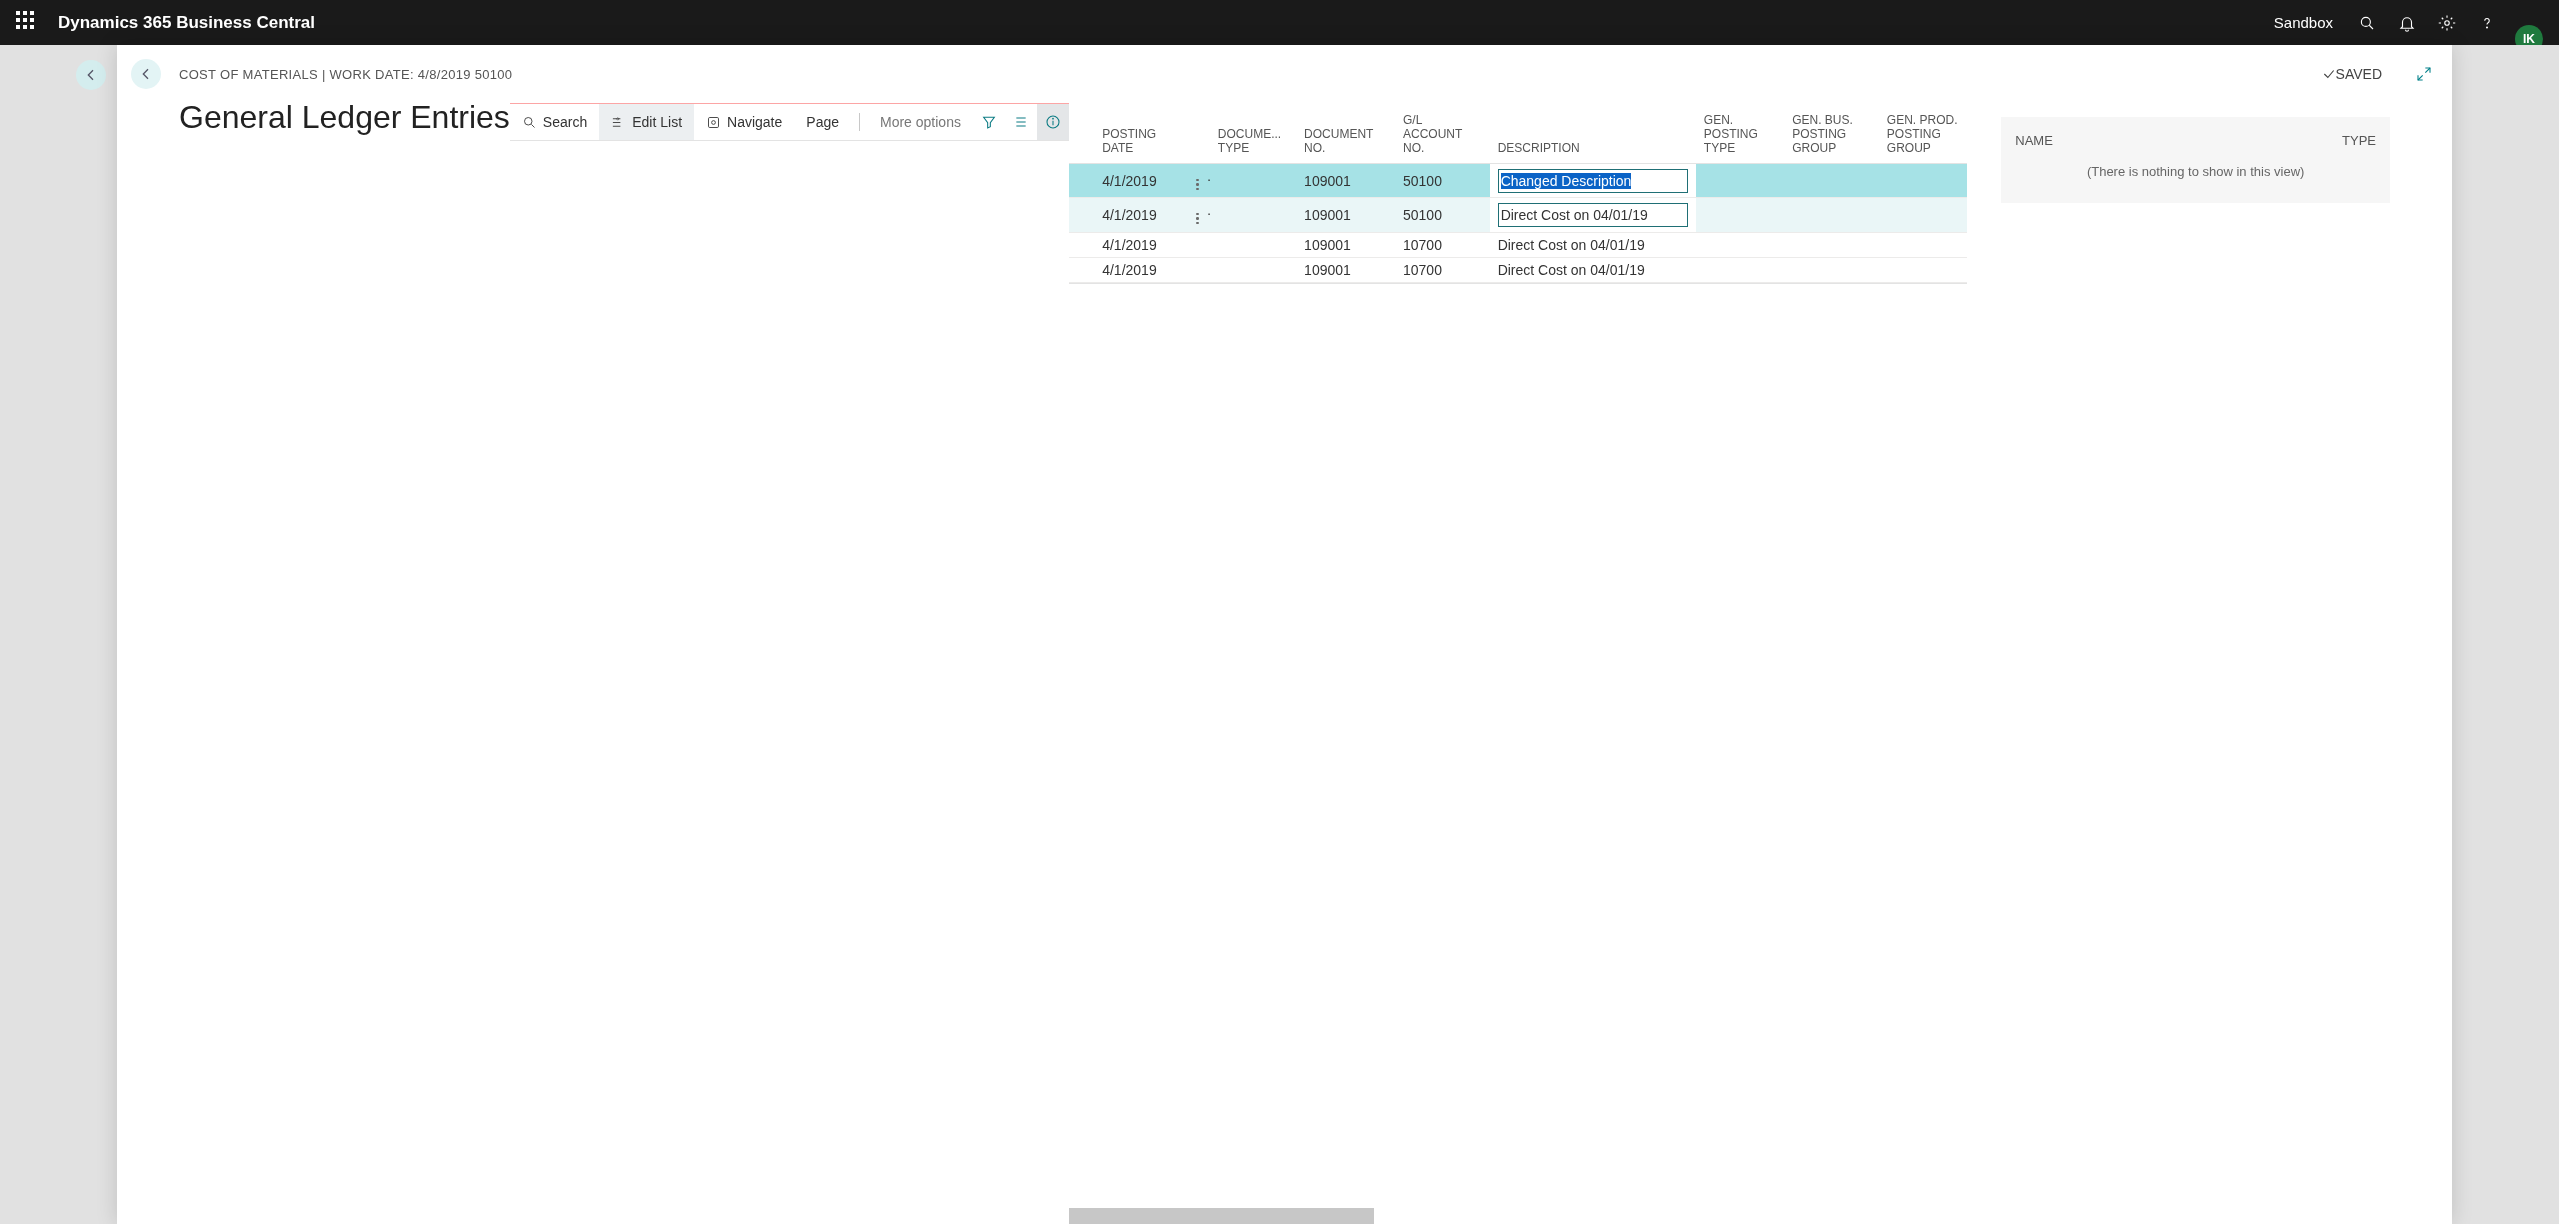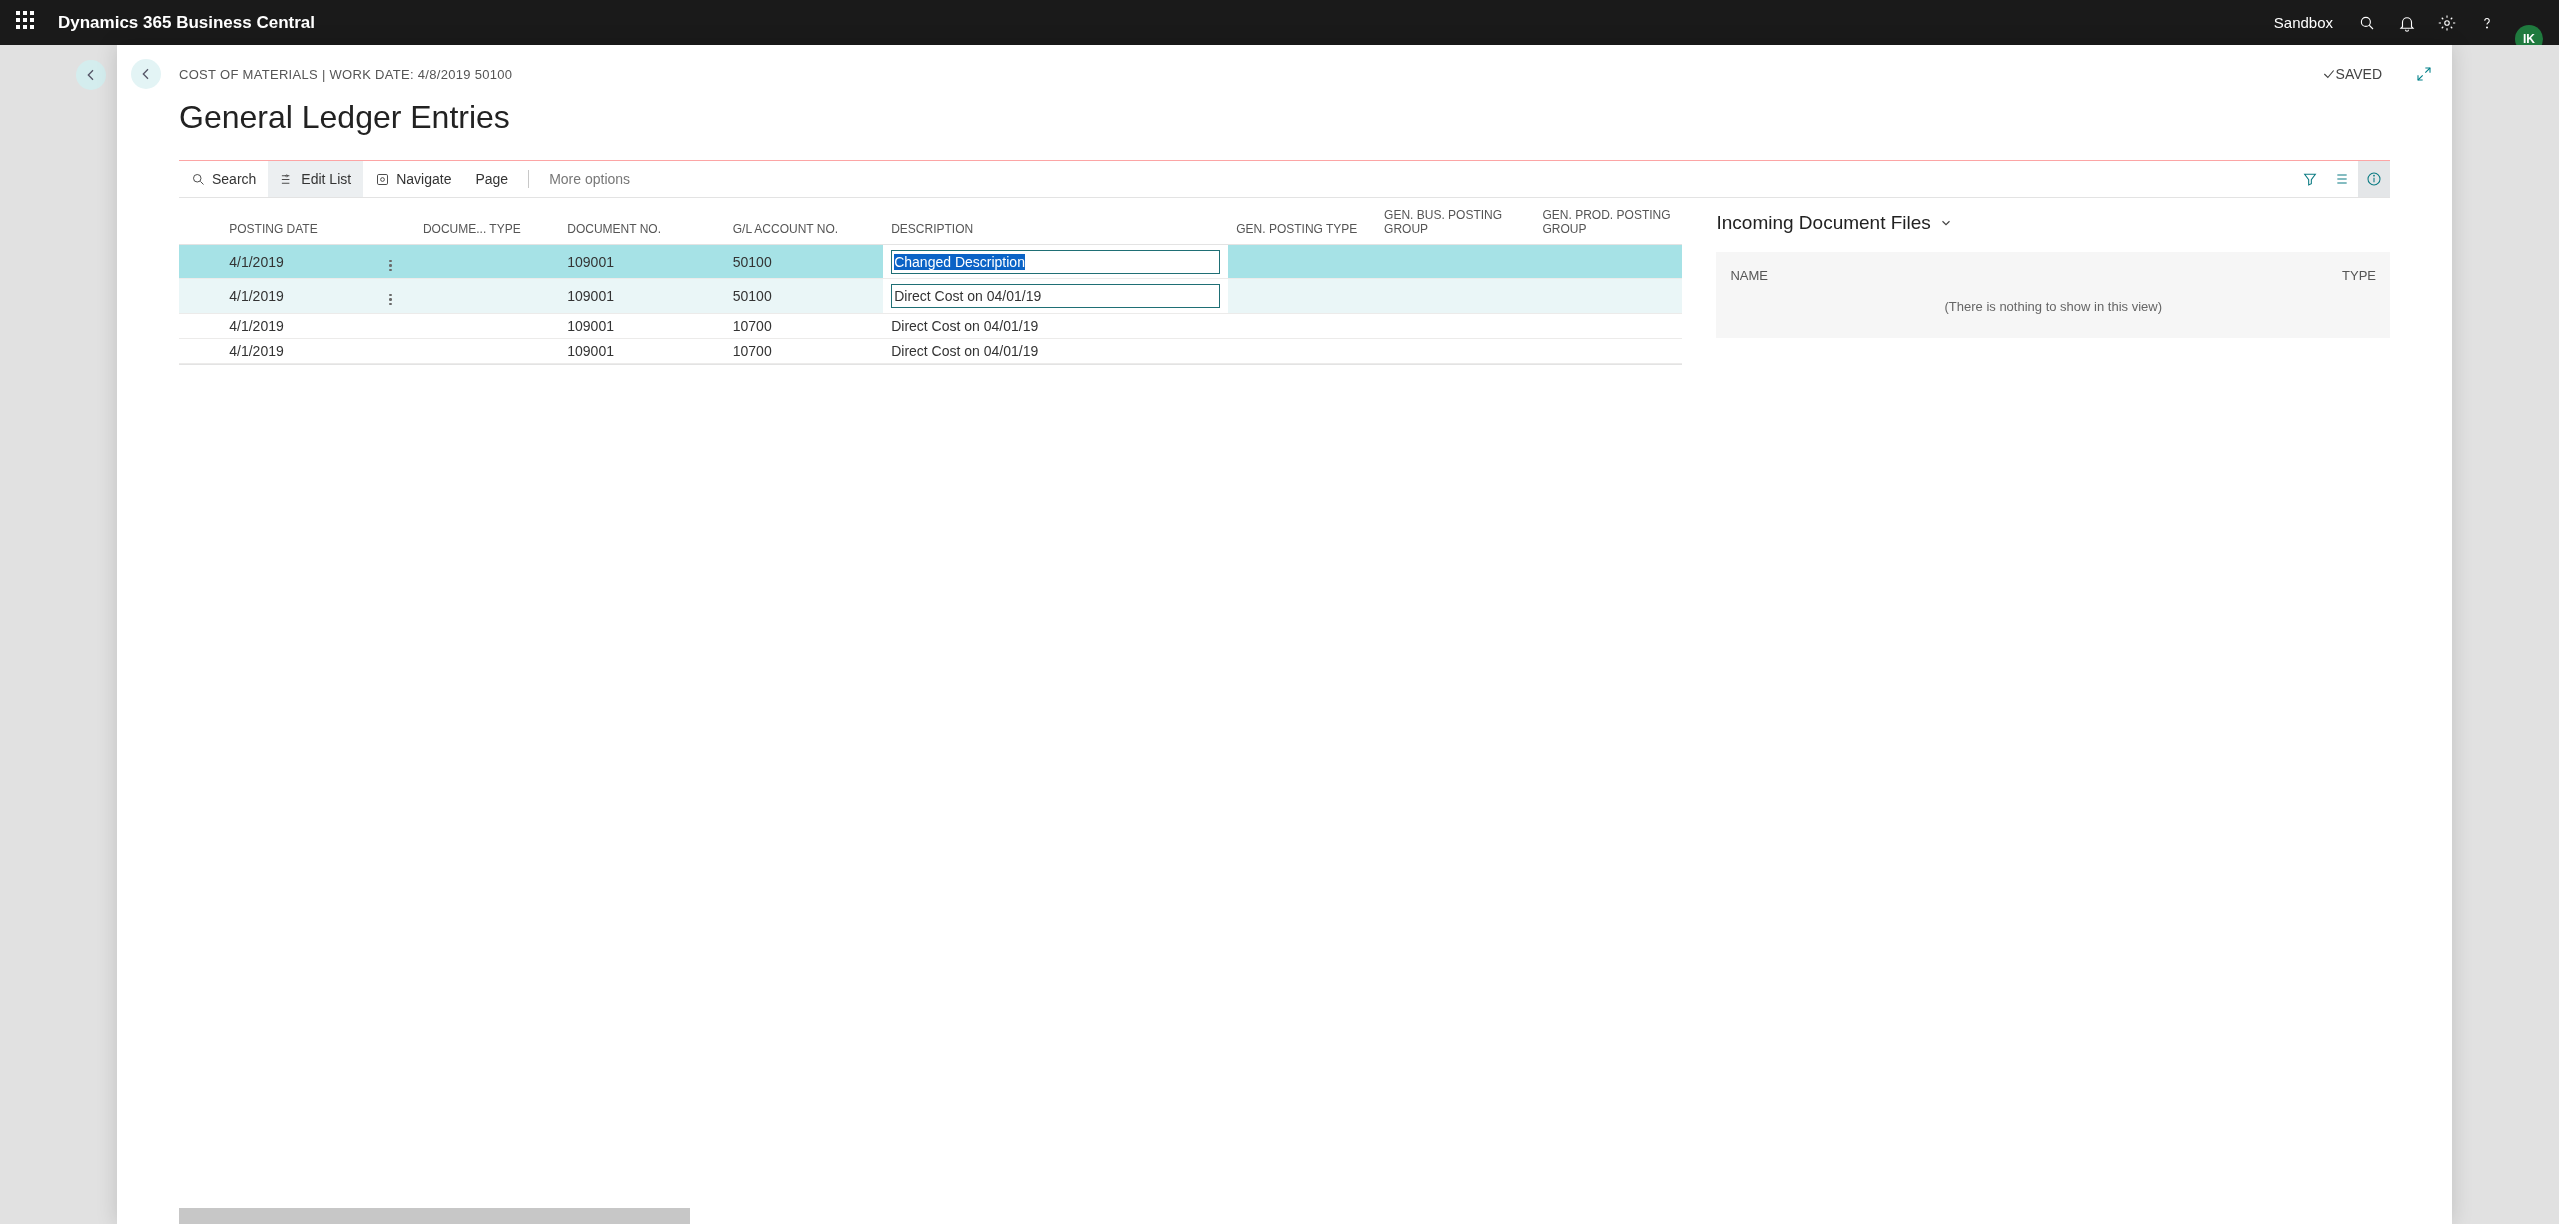--- a/index.html
+++ b/index.html
@@ -26,21 +26,21 @@
 
   .card-header-row { display: flex; align-items: center; height: 58px; padding: 0 14px; }
   .back-btn { width: 30px; height: 30px; border-radius: 50%; background: #e3f4f5; display: flex; align-items: center; justify-content: center; cursor: pointer; margin-right: 18px; }
   .breadcrumb { font-size: 13px; color: #555; letter-spacing: .3px; }
   .card-header-row .spacer { flex: 1; }
   .saved { color: #444; font-size: 14px; display: flex; align-items: center; margin-right: 28px; }
   .saved svg { width: 14px; height: 14px; stroke: #444; fill: none; stroke-width: 2; }
   .collapse-btn { width: 28px; height: 28px; display: flex; align-items: center; justify-content: center; cursor: pointer; }
   .collapse-btn svg { width: 16px; height: 16px; stroke: #008089; fill: none; stroke-width: 1.6; }
 
-  .card-body { padding: 0 62px; flex: 1; display: flex; flex-direction: column; min-height: 0; }
+  .card-body { padding: 0 62px; flex: 1; display: flex; min-height: 0; }
   .page-title { font-size: 32px; font-weight: 300; color: #222; margin-top: -4px; margin-bottom: 24px; }
 
   .action-bar { display: flex; align-items: center; border-top: 1px solid #fca5a5; border-bottom: 1px solid #e3e3e3; height: 38px; }
   .action-bar .act { display: flex; align-items: center; gap: 6px; padding: 0 12px; height: 100%; cursor: pointer; color: #333; font-size: 14px; }
   .action-bar .act.hilite { background: #eceff1; }
   .action-bar .act svg { width: 15px; height: 15px; stroke: #333; fill: none; stroke-width: 1.4; }
   .action-bar .vdiv { width: 1px; height: 18px; background: #c8c8c8; margin: 0 8px; }
   .action-bar .more { color: #777; padding: 0 12px; }
   .action-bar .spacer { flex: 1; }
   .action-bar .right-icons { display: flex; align-items: center; height: 100%; }
@@ -318,26 +318,20 @@
                     <td></td>
                     <td></td>
                   </tr>
                 </tbody>
             </table>
           </div>
           <div class="hscroll"></div>
         </div>
 
         <div class="right-col">
-          <div class="factbox-title">
-            <span>Incoming Document Files</span>
-            <svg viewBox="0 0 24 24">
-                <path d="M6 9 12 15 18 9"></path>
-              </svg>
-          </div>
           <div class="factbox-card">
             <div class="factbox-head">
               <div class="fh-name">NAME</div>
               <div>TYPE</div>
             </div>
             <div class="factbox-empty">(There is nothing to show in this view)</div>
           </div>
         </div>
       </div>
     </div>

